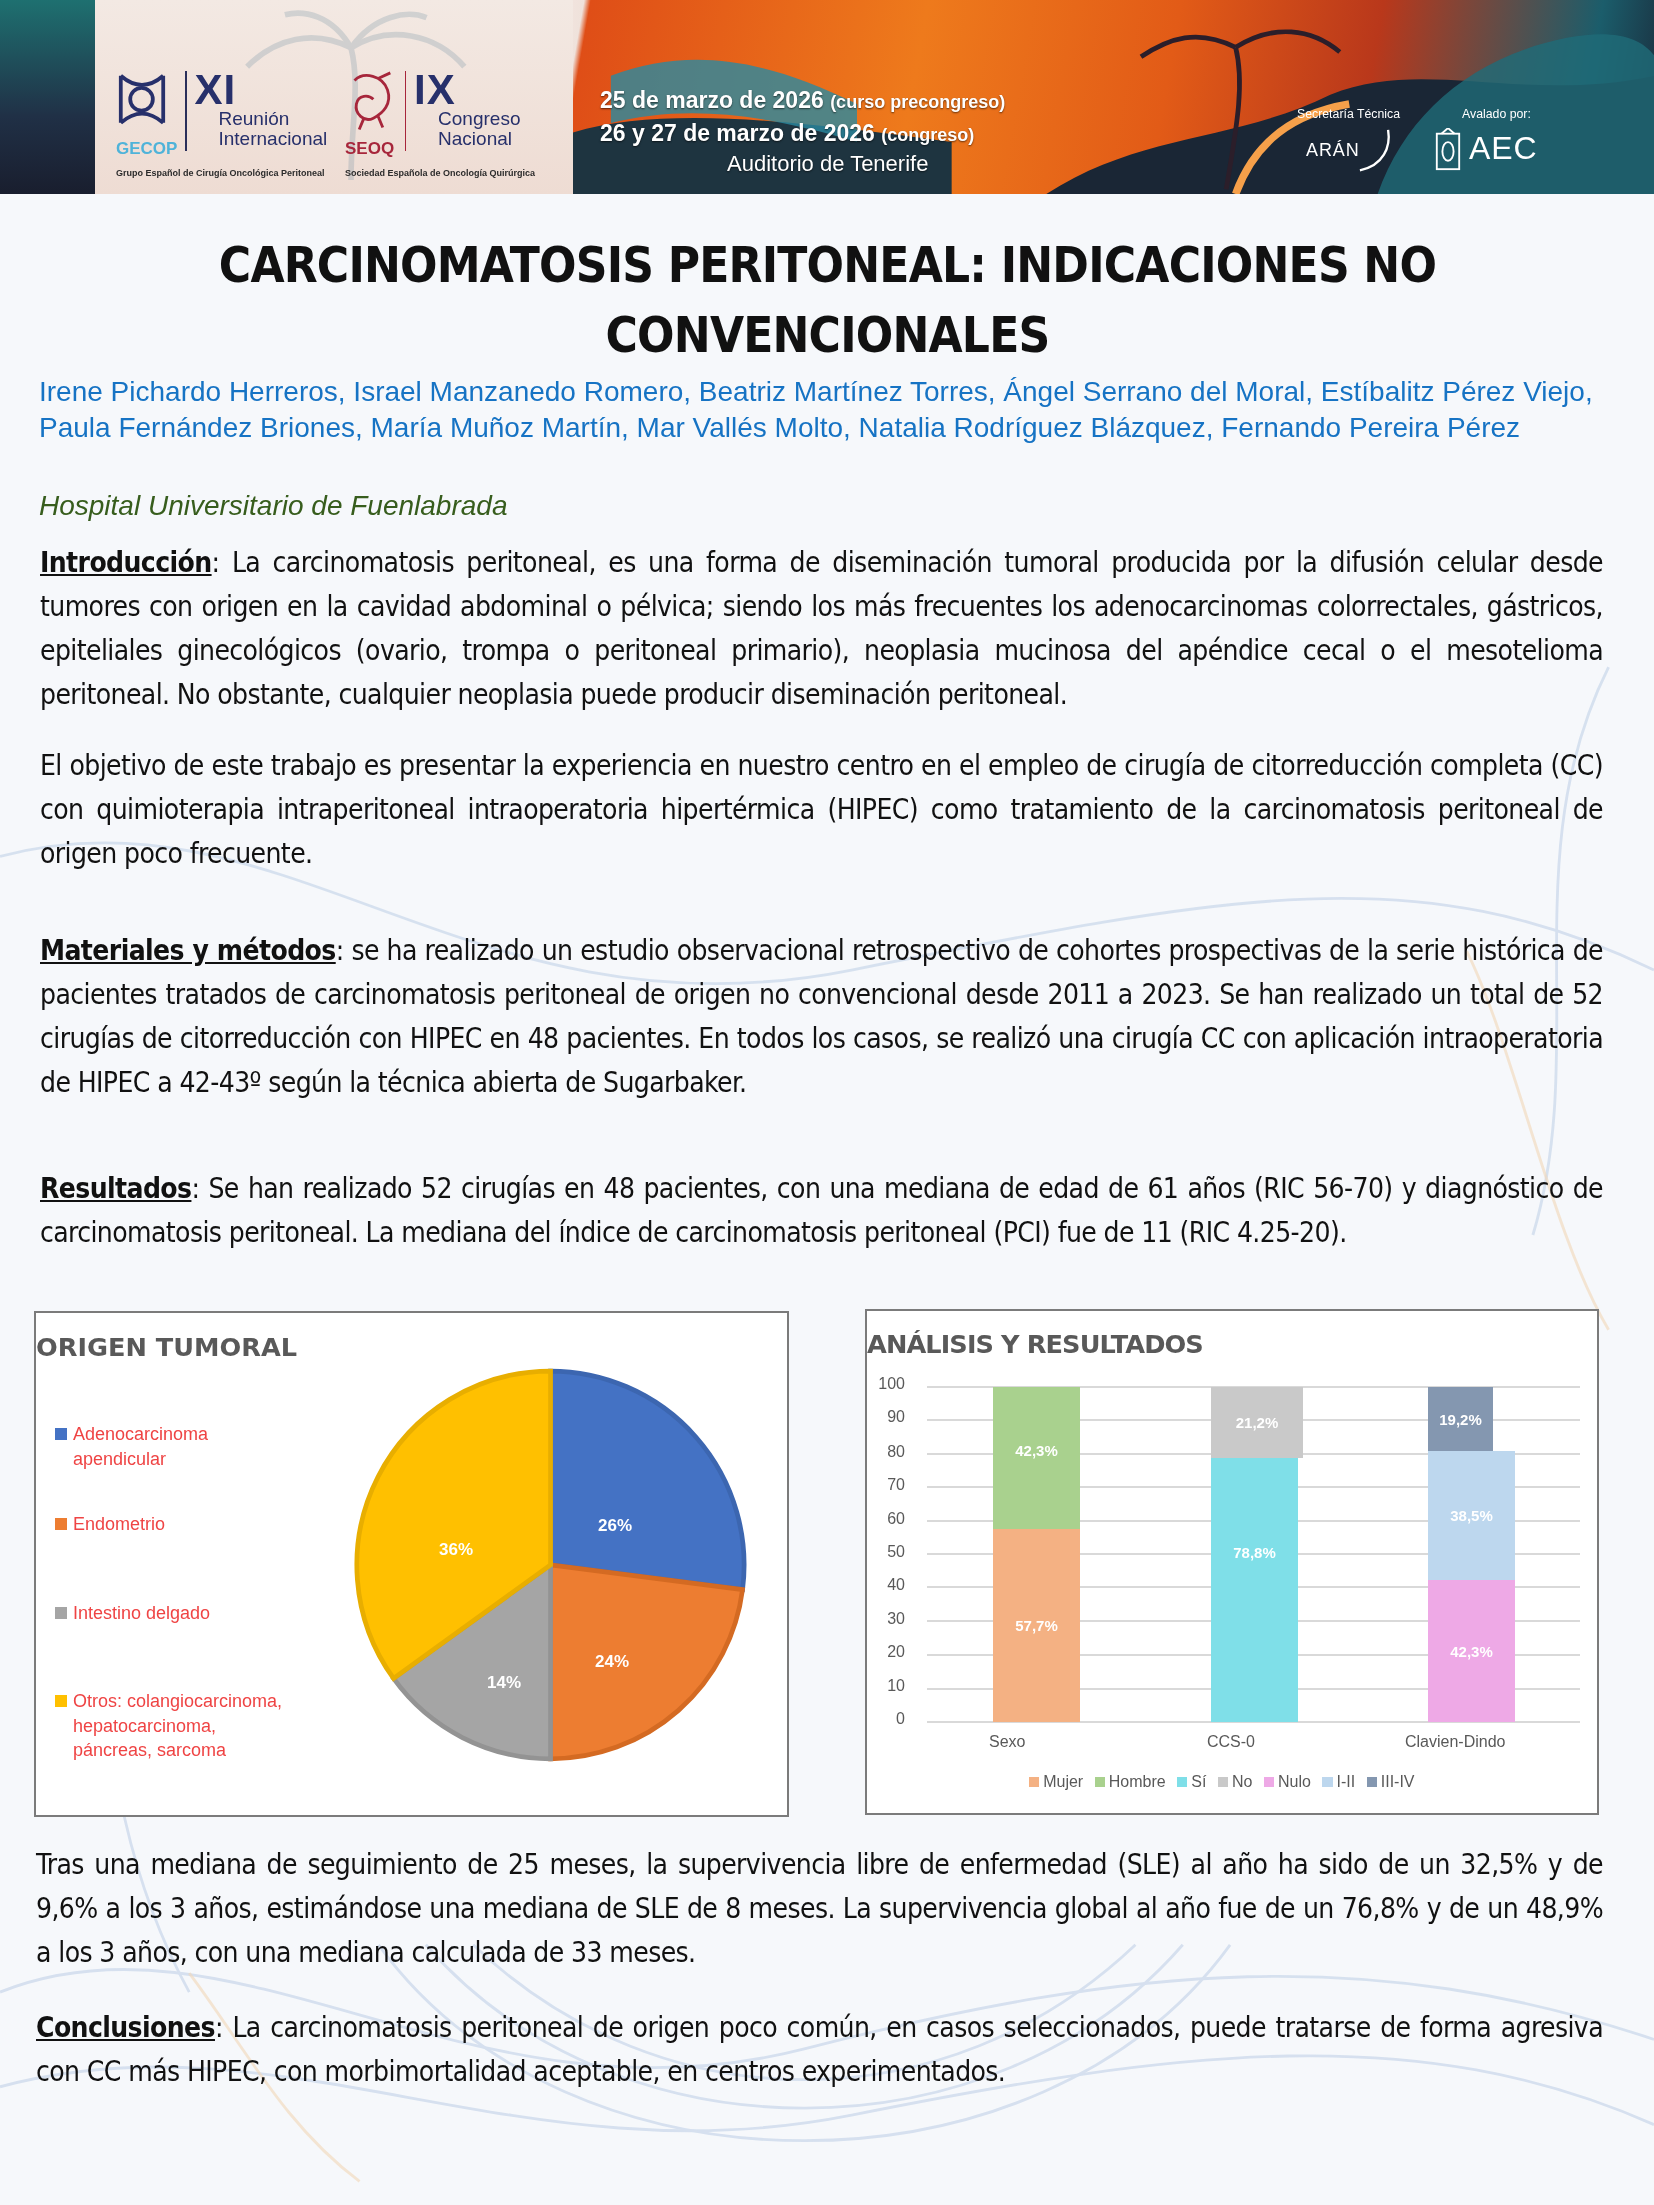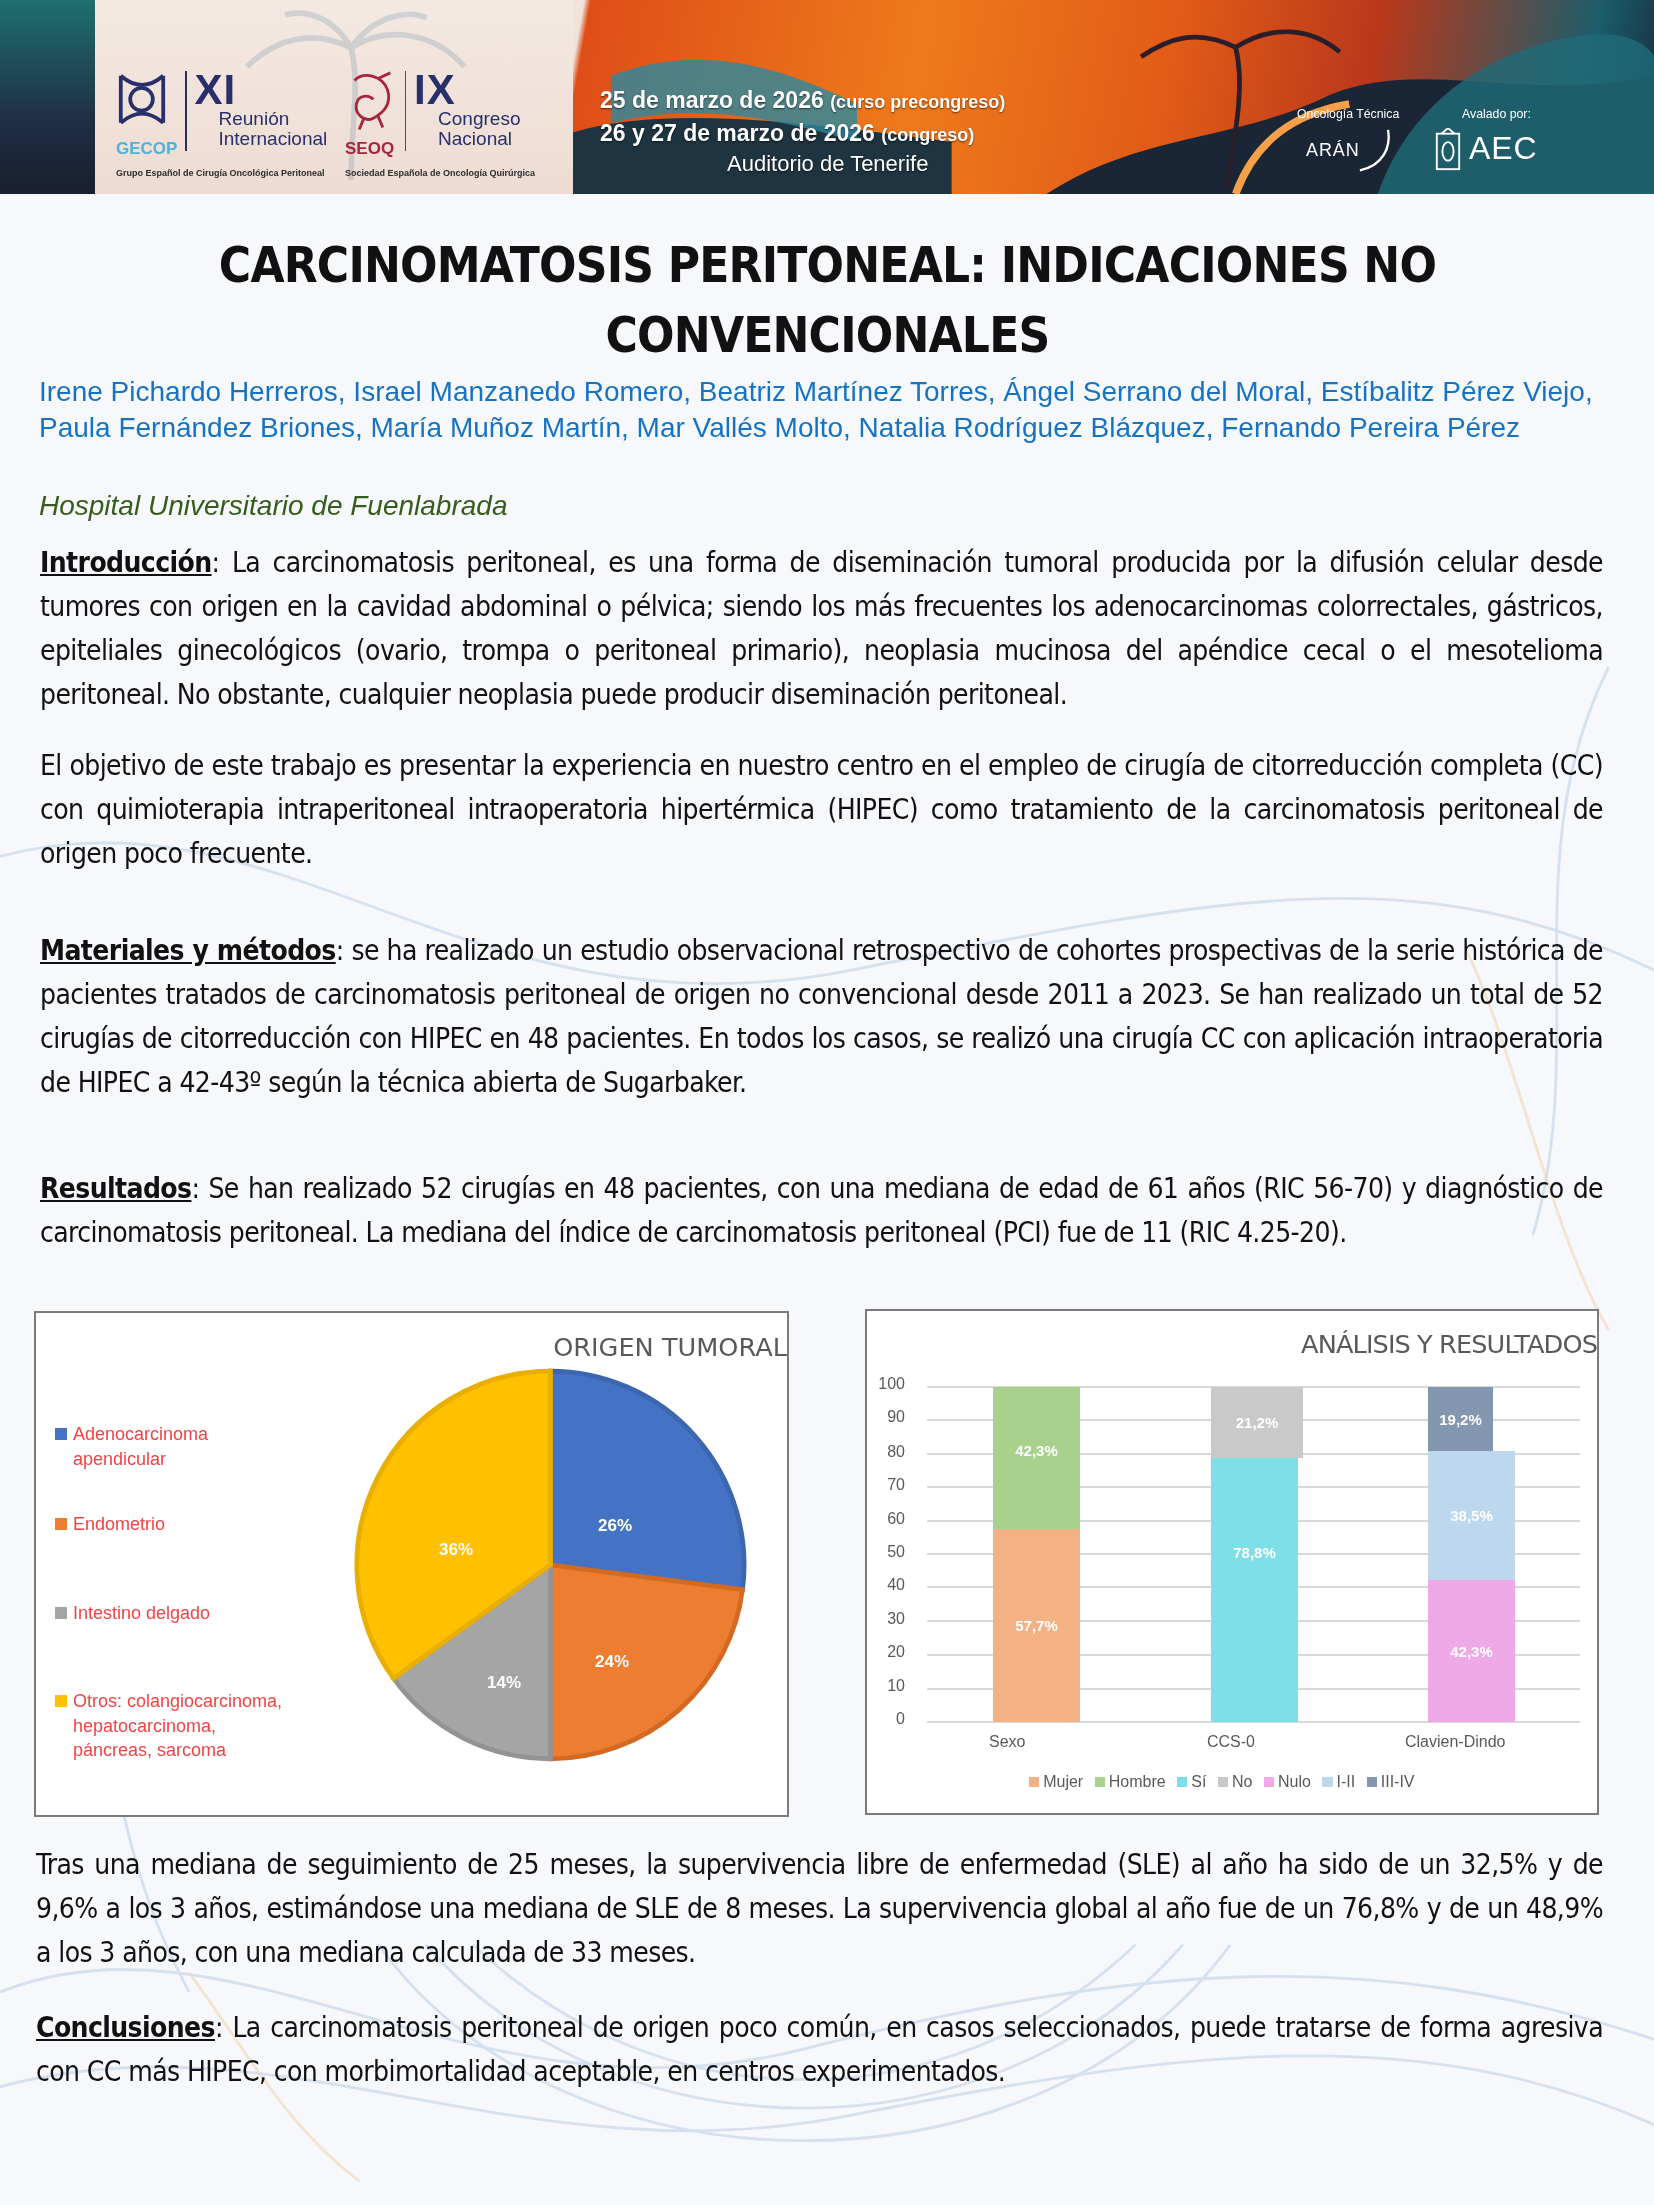--- a/index.html
+++ b/index.html
@@ -59,22 +59,22 @@
     font-family:"DejaVu Sans Condensed","DejaVu Sans", sans-serif;
     font-size:28px; line-height:44px; text-align:justify; color:#111;
     letter-spacing:-0.6px;
   }
   .para .head { font-weight:bold; text-decoration:underline; }
   
   .chart-box {
     position:absolute; z-index:2; background:#fff; border:2.8px solid #7b7b7b;
   }
   .chart-title {
-    position:absolute; left:0; width:100%; text-align:right;
-    color:#595959; font-weight:normal; font-size:25.6px; letter-spacing:0px;
+    position:absolute; left:0; width:100%; text-align:left;
+    color:#595959; font-weight:bold; font-size:25.6px; letter-spacing:0px;
     font-family:"DejaVu Sans", sans-serif;
   }
   .legend-item { position:absolute; display:flex; align-items:flex-start; color:#ef4444; font-size:18px; line-height:24.6px; }
   .legend-swatch { width:12.3px; height:12.3px; margin:5.7px 5.7px 0 0; flex:none; }
   .bar-legend { position:absolute; display:flex; gap:11.4px; color:#595959; font-size:16px; align-items:center; }
   .bar-legend span.sw { display:inline-block; width:10.4px; height:10.4px; margin-right:3.8px; }
   .ytick { position:absolute; width:38px; text-align:right; font-size:16px; color:#595959; }
   .xtick { position:absolute; text-align:left; font-size:16px; color:#595959; }
   .gridline { position:absolute; height:1.9px; background:#d9d9d9; }
   .seg { position:absolute; display:flex; align-items:center; justify-content:center; color:#fff; font-weight:bold; font-size:15px; }
@@ -163,21 +163,21 @@
   <div class="banner-date" style="left:600px;top:87px;font-size:23px">
     <span>25 de marzo de 2026</span>
     <span style="font-size:18px">(curso precongreso)</span>
   </div>
   <div class="banner-date" style="left:600px;top:120px;font-size:23px">
     <span>26 y 27 de marzo de 2026</span>
     <span style="font-size:18px">(congreso)</span>
   </div>
   <div class="banner-date" style="left:727px;top:151px;font-size:22px;font-weight:normal">Auditorio de Tenerife</div>
 
-  <div class="banner-small" style="left:1297px;top:107px">Oncología Técnica</div>
+  <div class="banner-small" style="left:1297px;top:107px">Secretaría Técnica</div>
   <div class="banner-small" style="left:1462px;top:107px">Avalado por:</div>
   <div style="position:absolute;left:1306px;top:140px;color:#fff;font-size:18px;letter-spacing:0.9px">ARÁN</div>
   <svg style="position:absolute;left:1355px;top:128px" width="38" height="47" viewBox="0 0 40 50">
       <path d="M35,2 C38,20 30,40 5,45" stroke="#fff" stroke-width="2.5" fill="none"></path>
     </svg>
   <svg style="position:absolute;left:1434px;top:128px" width="28" height="45" viewBox="0 0 30 48">
       <rect x="3" y="6" width="24" height="38" fill="none" stroke="#fff" stroke-width="2"></rect>
       <ellipse cx="15" cy="25" rx="6" ry="10" fill="none" stroke="#fff" stroke-width="2"></ellipse>
       <path d="M8,6 L15,0 L22,6" stroke="#fff" stroke-width="2" fill="none"></path>
     </svg>

